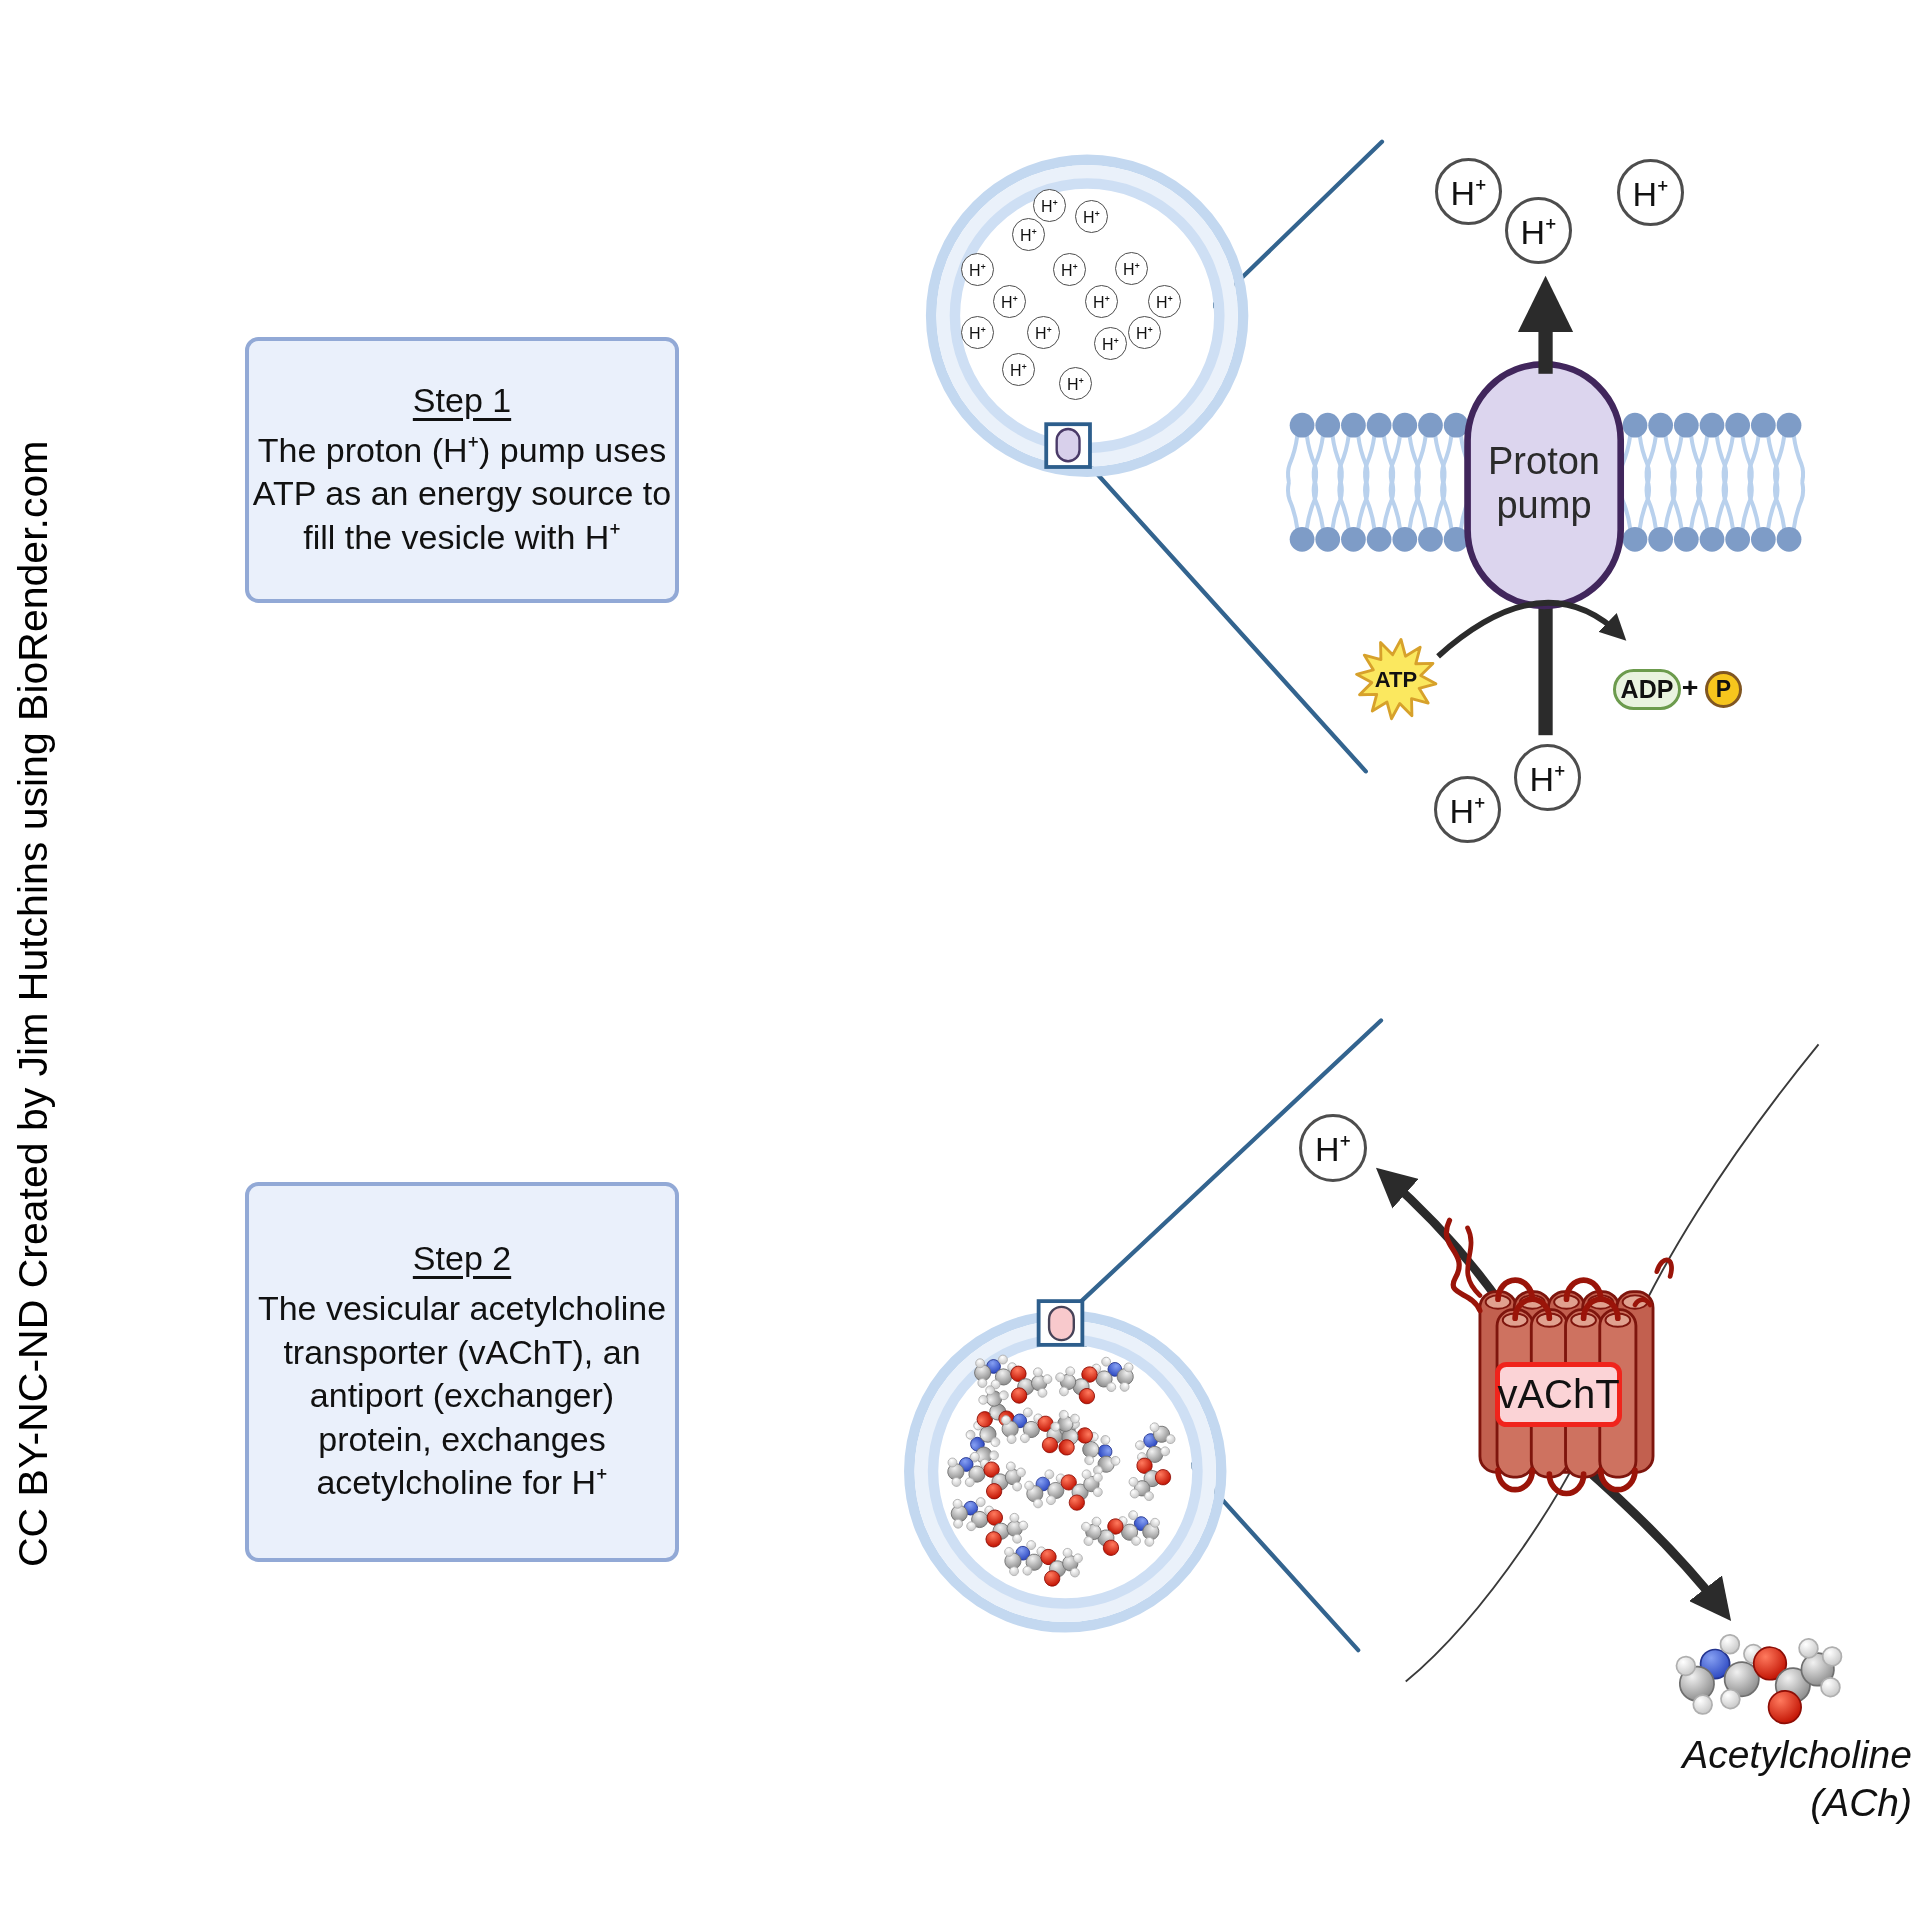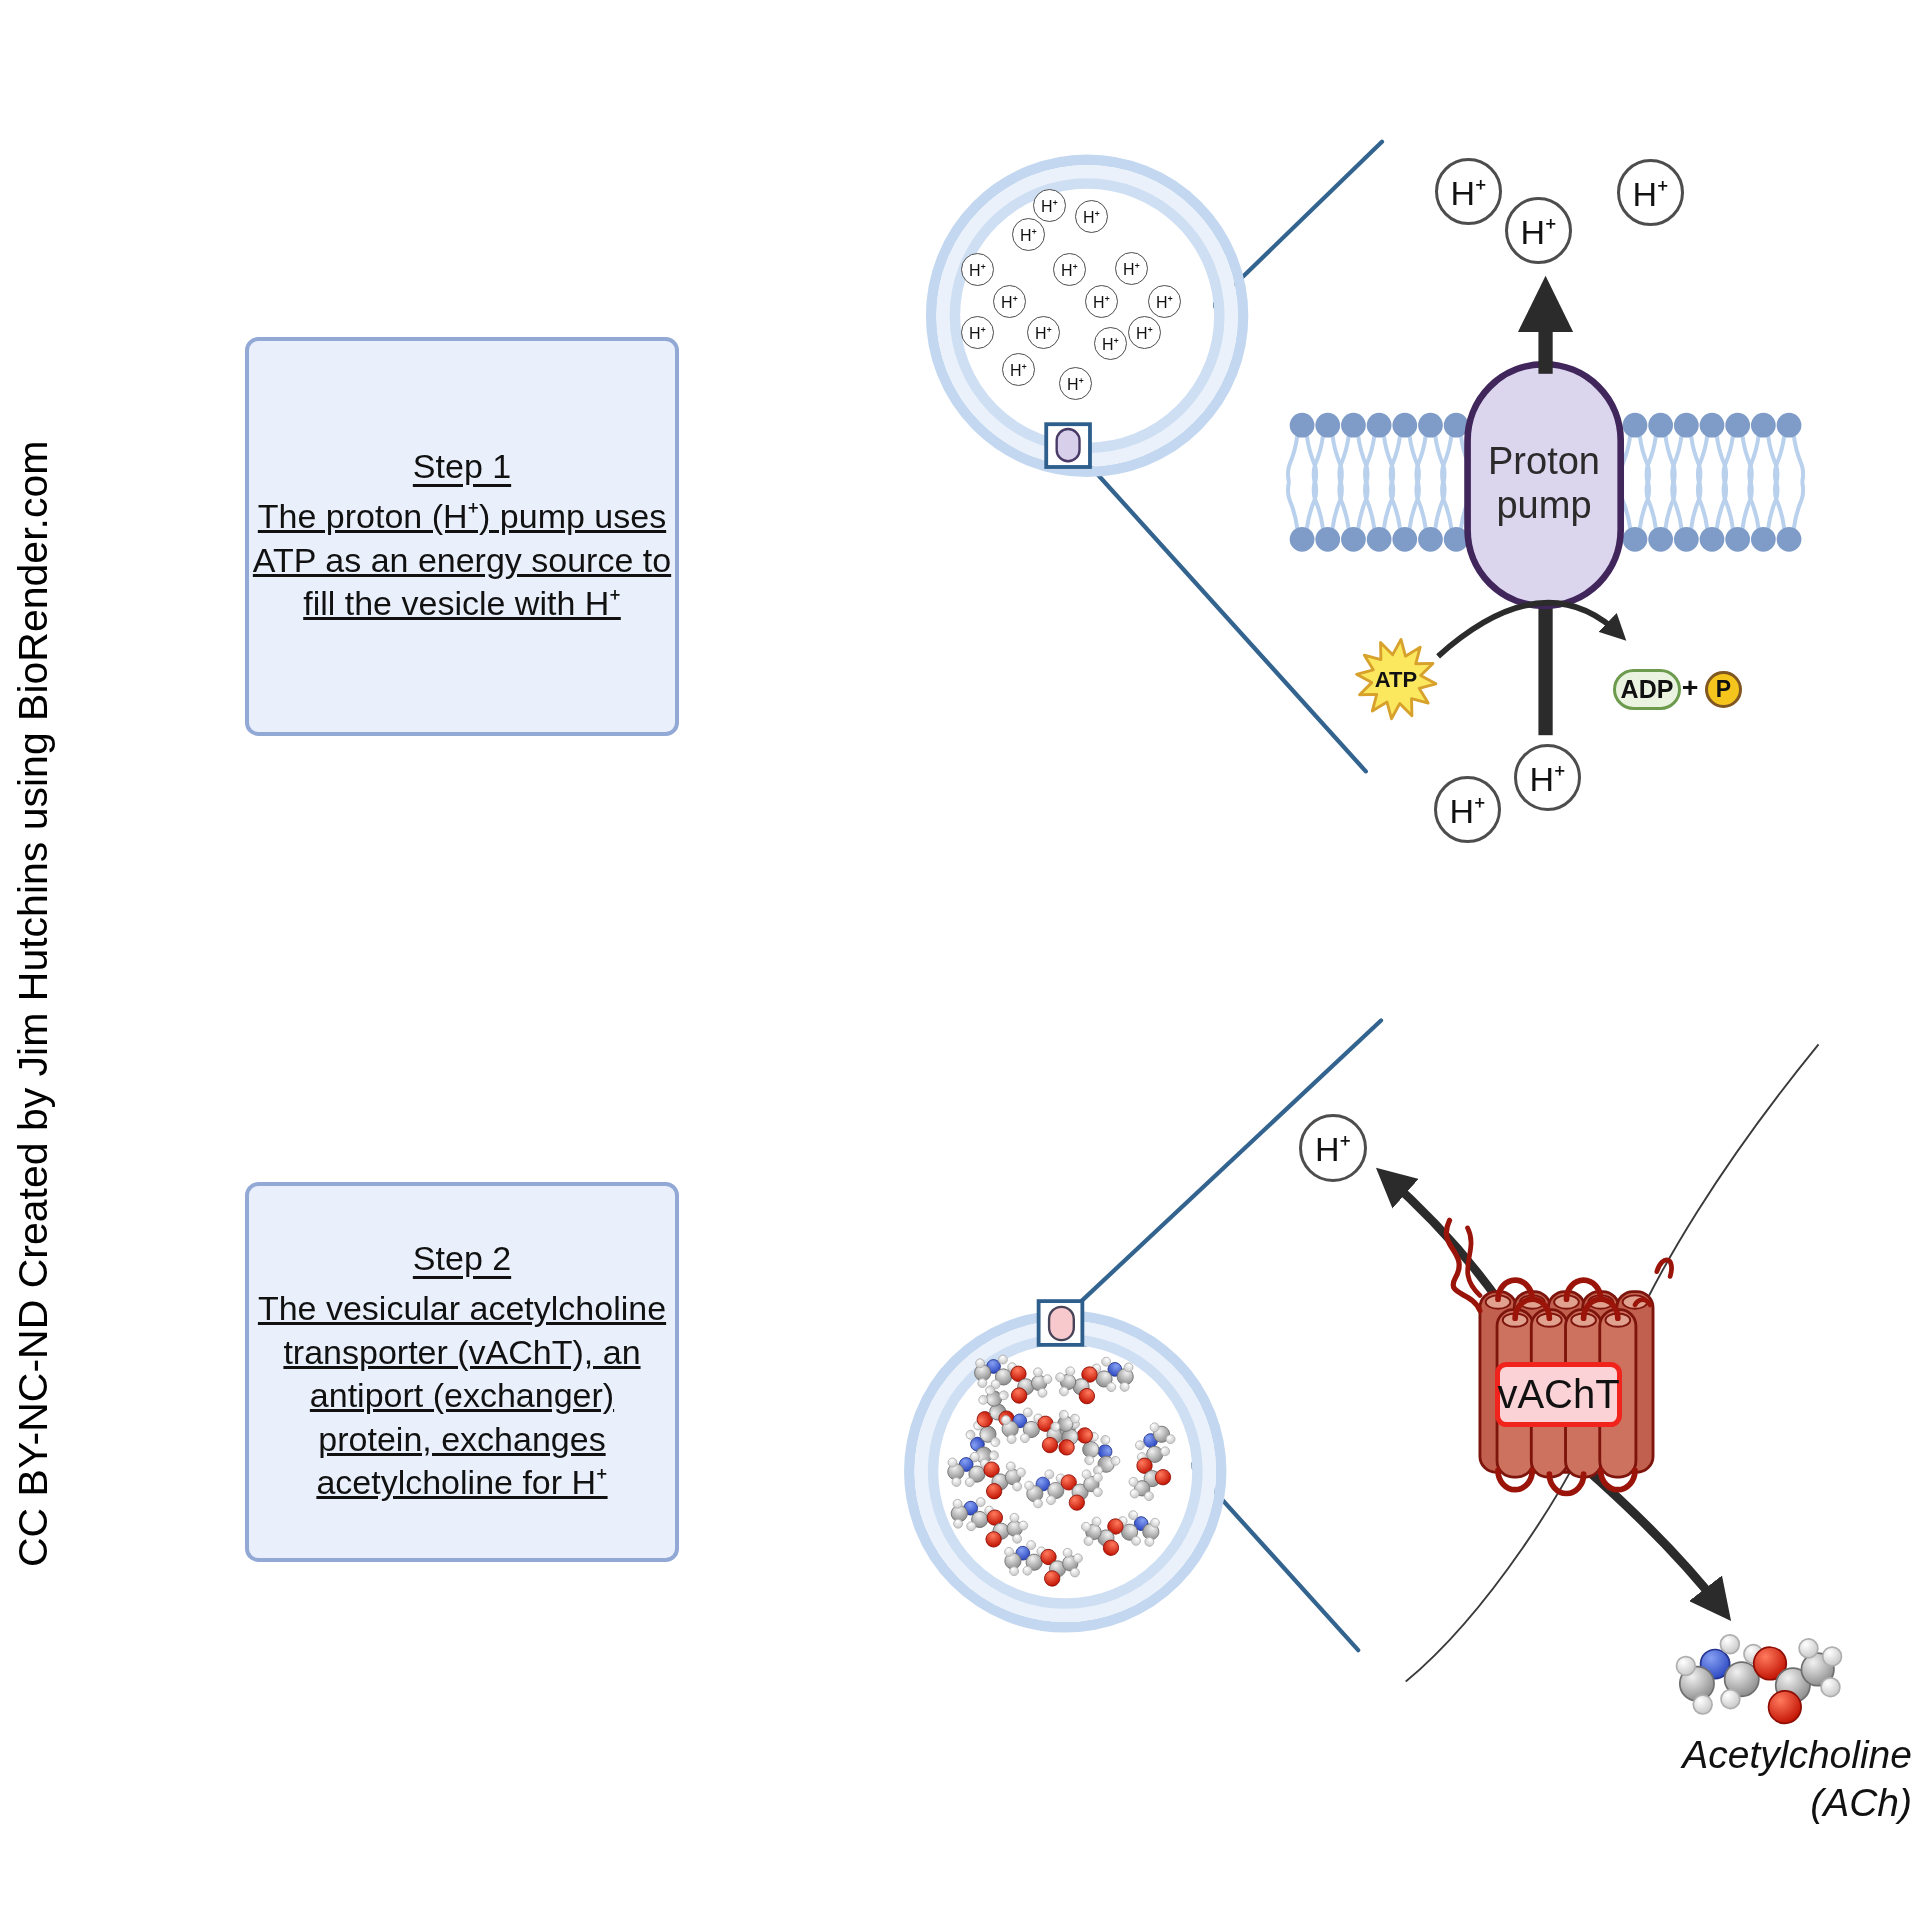--- a/index.html
+++ b/index.html
@@ -8,24 +8,24 @@
   #art{position:absolute;left:0;top:0;z-index:1;}
   .lbl{position:absolute;z-index:3;color:#111;}
   .center-xy{transform:translate(-50%,-50%);text-align:center;}
   .credit{position:absolute;left:9.5px;top:416px;height:1151px;z-index:3;
           writing-mode:vertical-rl;transform:rotate(180deg);
           font-size:41px;color:#000;display:flex;align-items:center;}
   .step-box{position:absolute;left:245px;width:434px;background:#EAF0FB;
             border:4.8px solid #92A9D6;border-radius:13.3px;box-sizing:border-box;
             display:flex;flex-direction:column;align-items:center;justify-content:center;
             text-align:center;z-index:3;color:#111;}
-  #step1-box{top:337px;height:399px;}
+  #step1-box{top:337px;height:266px;}
   #step2-box{top:1182px;height:380px;}
   .step-title{font-size:34px;text-decoration:underline;text-underline-offset:5.7px;margin-bottom:8.6px;}
-  .step-body{font-size:34px;line-height:1.28;white-space:pre-line;text-decoration:underline;}
+  .step-body{font-size:34px;line-height:1.28;white-space:pre-line;}
   .hplus{position:absolute;background:#fff;border-style:solid;border-color:#4D4D4D;
          border-radius:50%;display:flex;align-items:center;justify-content:center;
          color:#111;z-index:3;box-sizing:border-box;}
   #pump-label{left:1544px;top:484px;text-align:center;font-size:38px;line-height:1.15;
               color:#2b2b2b;white-space:pre-line;}
   #atp-label{left:1396px;top:680px;font-size:22px;font-weight:700;color:#111;}
   #adp-pill{left:1613px;top:669px;width:68px;height:41px;background:#E9F3DF;
             border:3.3px solid #6C9B4D;border-radius:21px;box-sizing:border-box;
             display:flex;align-items:center;justify-content:center;font-size:25px;font-weight:bold;}
   #plus-sign{left:1690px;top:687px;font-size:28.5px;font-weight:600;}

